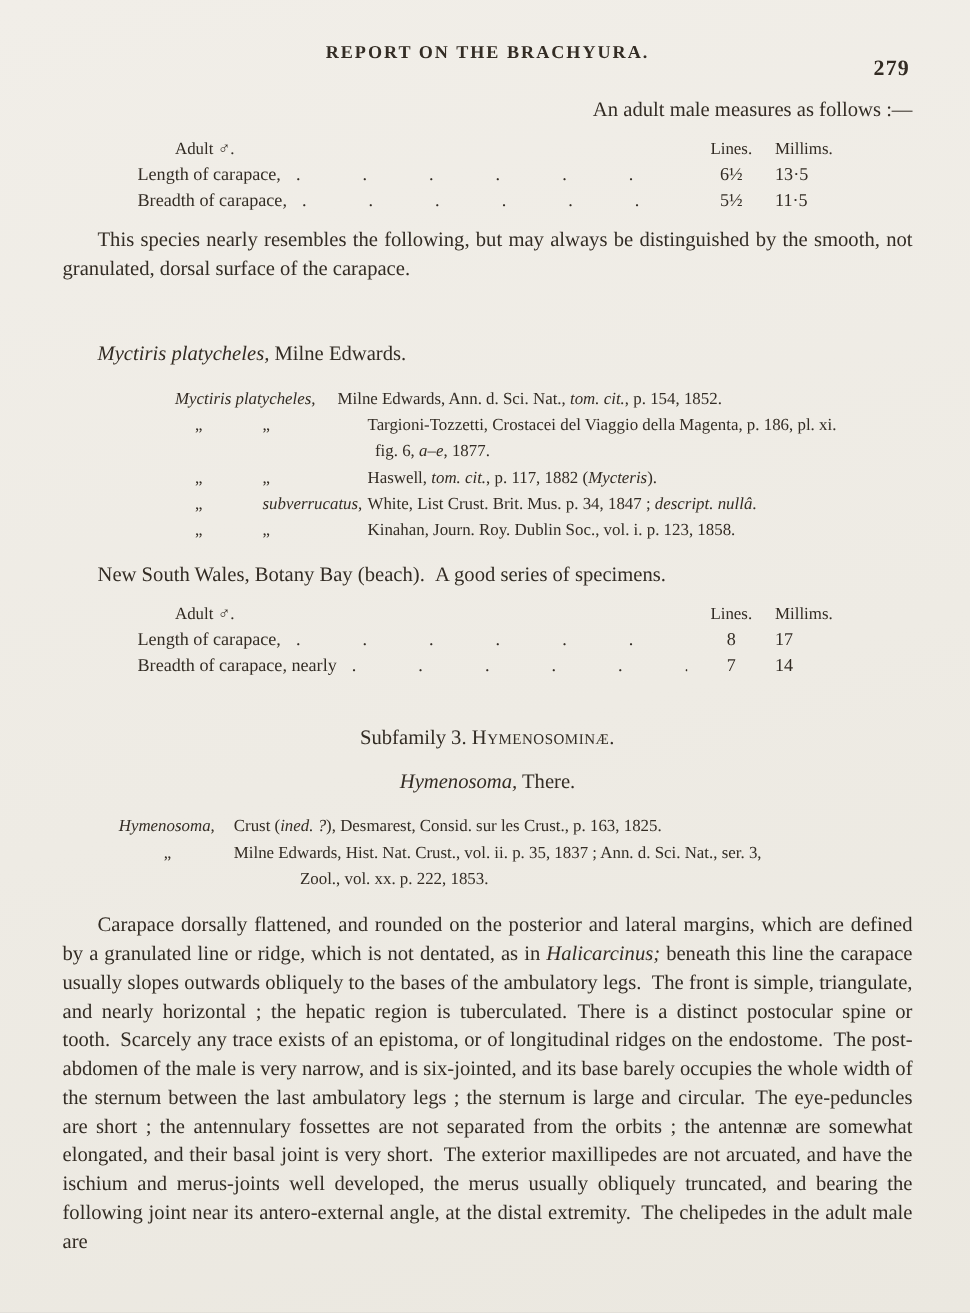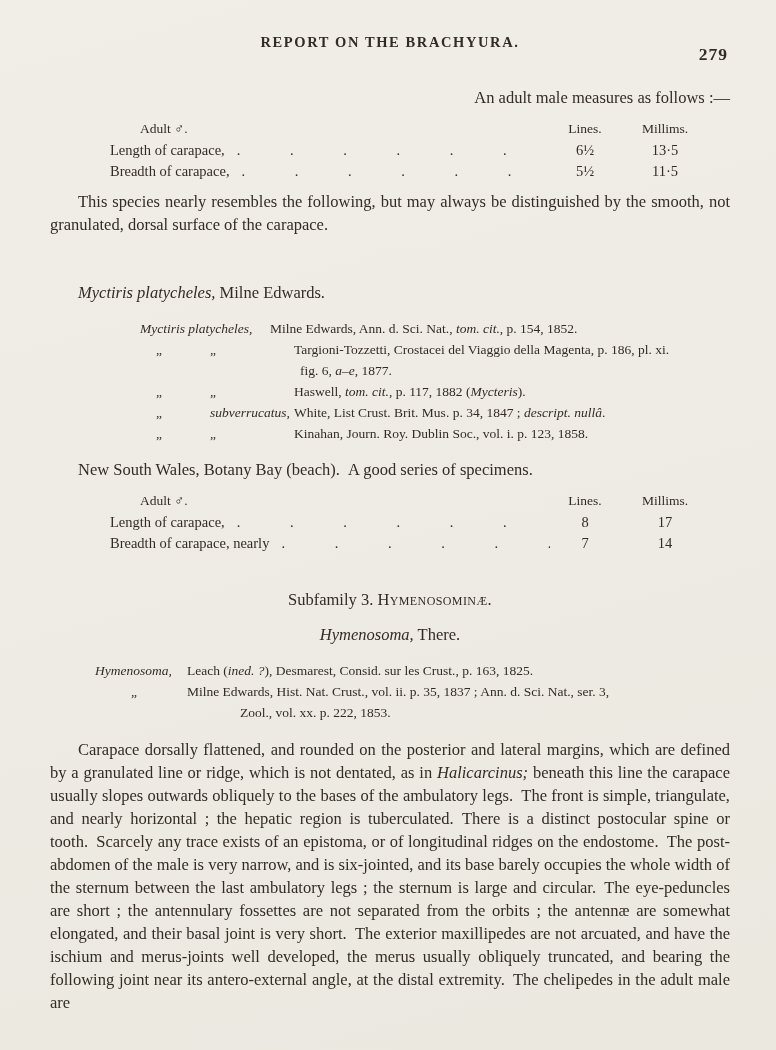--- a/index.html
+++ b/index.html
@@ -11,40 +11,40 @@
   .page {
     width: 776px; height: 1050px; box-sizing: border-box;
     overflow: hidden; position: relative;
     padding: 30px 46px 0 50px;
     background: linear-gradient(165deg, #f1eee8 0%, #eeebe4 55%, #ebe8e0 100%);
     color: #332c24;
   }
   p { margin: 0; }
   .italic { font-style: italic; }
 
-  .running-head { position: relative; height: 24px; margin-bottom: 32px; }
+  .running-head { position: relative; height: 24px; margin-bottom: 22px; }
   .head-title { text-align: center; font-size: 14.5px; font-weight: bold; letter-spacing: 1.6px; padding-top: 4px; }
   .page-number { position: absolute; right: 2px; top: 14px; font-size: 17.5px; font-weight: bold; letter-spacing: 1px; }
 
   .body-text { font-size: 16.5px; line-height: 23px; }
   .intro { text-indent: 28px; margin-top: 9px; text-align: right; }
   .para-justify { text-align: justify; text-indent: 28px; }
   .after-table { margin-top: 8px; }
   .locality { margin-top: 14px; text-indent: 28px; }
 
   .mtable { width: 600px; margin: 9px 0 6px 60px; font-size: 14.5px; }
   .mt-row { display: flex; align-items: baseline; line-height: 21px; }
   .mt-head { margin-bottom: 1px; }
   .mt-main { flex: 1; display: flex; align-items: center; overflow: hidden; min-width: 0; }
   .mt-head .mt-main { padding-left: 30px; }
   .mt-ch, .mt-adult { font-size: 13.5px; }
   .mt-label { white-space: nowrap; }
   .mt-dots { flex: 1; min-width: 0; overflow: hidden; white-space: nowrap; word-spacing: 46px; padding-left: 12px; }
   .mt-lines { width: 70px; text-align: center; flex: none; }
-  .mt-mill { width: 90px; text-align: center; flex: none; }
+  .mt-mill { width: 90px; flex: none; }
 
   .species-head { font-size: 16.5px; margin: 47px 0 0 28px; }
 
   .syn-block { font-size: 13.5px; line-height: 21px; margin: 15px 0 0 90px; }
   .syn-row { display: flex; align-items: baseline; }
   .syn-text { flex: 1; min-width: 0; }
   .syn-name { width: 130px; flex: none; }
   .syn-c1 { width: 50px; padding-left: 16px; flex: none; box-sizing: border-box; }
   .syn-c2 { width: 104px; padding-left: 20px; flex: none; box-sizing: border-box; white-space: nowrap; }
   .syn-cont { padding-left: 160px; }
@@ -158,21 +158,21 @@
     </div>
   </div>
 
   <p class="center-head subfamily"><span>Subfamily 3. </span><span class="smallcaps">Hymenosominæ.</span></p>
 
   <p class="center-head genus"><span class="italic">Hymenosoma,</span> <span>There.</span></p>
 
   <div class="syn-block syn2">
     <div class="syn-row">
       <span class="syn2-name italic">Hymenosoma,</span>
-      <span class="syn-text"><span>Leach (</span><span class="italic">ined. ?</span><span>), Desmarest, Consid. sur les Crust., p. 163, 1825.</span></span>
+      <span class="syn-text"><span>Crust (</span><span class="italic">ined. ?</span><span>), Desmarest, Consid. sur les Crust., p. 163, 1825.</span></span>
     </div>
     <div class="syn-row">
       <span class="syn2-c1">„</span>
       <span class="syn-text"><span>Milne Edwards, Hist. Nat. Crust., vol. ii. p. 35, 1837 ; Ann. d. Sci. Nat., ser. 3,</span></span>
     </div>
     <div class="syn2-cont"><span>Zool., vol. xx. p. 222, 1853.</span></div>
   </div>
 
   <p class="body-text para-justify desc"><span>Carapace dorsally flattened, and rounded on the posterior and lateral margins, which are defined by a granulated line or ridge, which is not dentated, as in </span><span class="italic">Halicarcinus;</span><span> beneath this line the carapace usually slopes outwards obliquely to the bases of the ambulatory legs. The front is simple, triangulate, and nearly horizontal ; the hepatic region is tuberculated. There is a distinct postocular spine or tooth. Scarcely any trace exists of an epistoma, or of longitudinal ridges on the endostome. The post-abdomen of the male is very narrow, and is six-jointed, and its base barely occupies the whole width of the sternum between the last ambulatory legs ; the sternum is large and circular. The eye-peduncles are short ; the antennulary fossettes are not separated from the orbits ; the antennæ are somewhat elongated, and their basal joint is very short. The exterior maxillipedes are not arcuated, and have the ischium and merus-joints well developed, the merus usually obliquely truncated, and bearing the following joint near its antero-external angle, at the distal extremity. The chelipedes in the adult male are</span></p>
 

